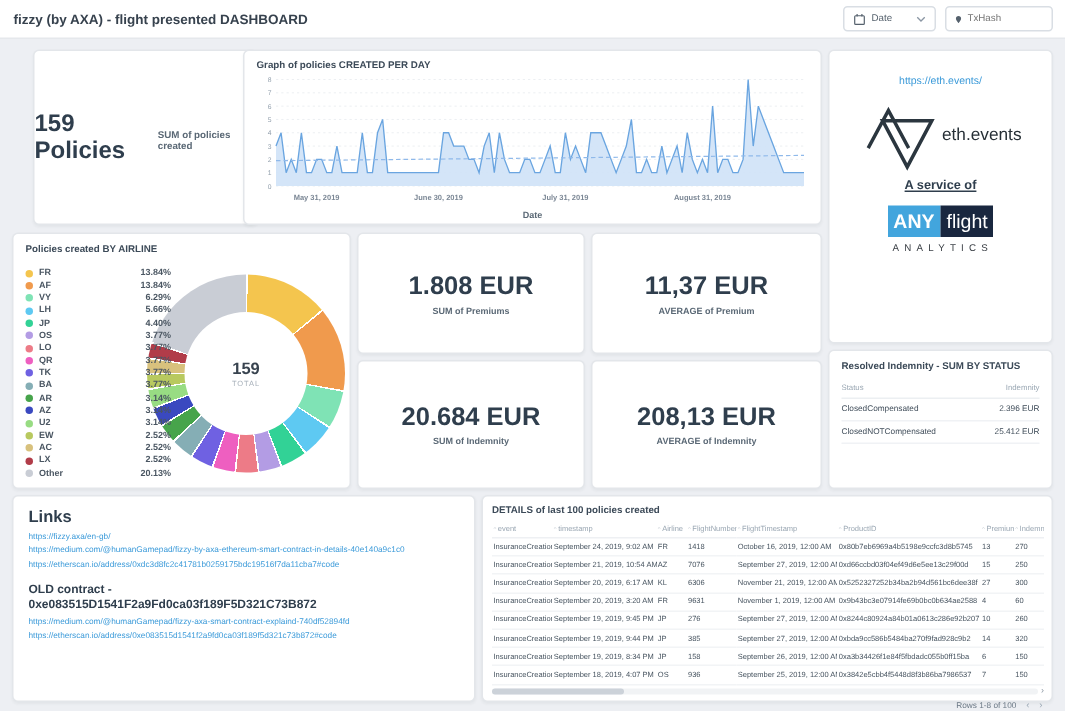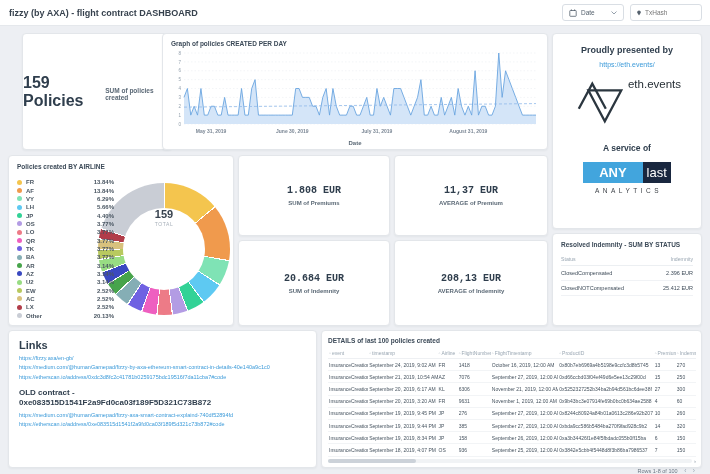--- a/index.html
+++ b/index.html
@@ -38,44 +38,44 @@
   #card-policies .big { font-size:16px; font-weight:bold; color:#2f3e4d; }
   #card-policies .sub { font-size:6.5px; font-weight:bold; color:#5a6875; margin-top:4px; }
 
   #card-chart { left:162px; top:33px; width:386px; height:117px; padding:6px 8px 3px; }
   #area-wrap { margin-top:2px; }
   #chart-xlabel { text-align:center; font-size:6px; font-weight:bold; color:#5a6875; margin-top:-1px; }
 
   #card-presented { left:552px; top:33px; width:150px; height:196px; text-align:center; padding-top:11px; }
   .pp-title { font-size:9px; font-weight:bold; color:#2f3e4d; }
   .pp-link { display:block; font-size:7px; color:#3b9ad9; margin-top:6px; text-decoration:none; }
-  #ethevents-logo { display:flex; align-items:flex-start; justify-content:center; margin:10px auto 2px; }
+  #ethevents-logo { display:flex; align-items:center; justify-content:center; margin:10px auto 2px; }
   #ethevents-logo .logo-text { font-size:11.5px; color:#262f36; margin:0 0 5px 1px; }
-  .service { font-size:8.5px; font-weight:bold; color:#2f3e4d; margin-top:17px; }
+  .service { font-size:8.5px; font-weight:bold; color:#2f3e4d; margin-top:2px;text-decoration:underline; }
   .anyblock { display:flex; justify-content:center; margin-top:9px; }
-  .anyblock .any { background:#42a5dd; color:#fff; font-weight:bold; font-size:13px; padding:3px 16px; }
+  .anyblock .any { background:#42a5dd; color:#fff; font-weight:bold; font-size:13px; padding:3px 4px; }
   .anyblock .blk { background:#19273f; color:#fff; font-size:13px; padding:3px 4px; }
   .analytics { font-size:6.5px; letter-spacing:3.5px; color:#3a3f45; margin-top:4px; margin-left:3px; }
 
   
   #card-airline { left:8px; top:155px; width:226px; height:171px; padding:7px 8px; }
   #airline-legend { list-style:none; margin-top:8px; width:97px; position:relative; z-index:2; }
   #airline-legend li { display:flex; align-items:center; height:8.35px; font-size:6px; font-weight:bold; color:#4a5662; cursor:pointer; }
   #airline-legend .dot { width:5px; height:5px; border-radius:50%; margin-right:4px; flex:0 0 5px; }
   #airline-legend .pct { margin-left:auto; }
   #donut-wrap { position:absolute; right:3px; top:27px; width:132px; height:132px; }
   #donut { width:132px; height:132px; border-radius:50%; }
   #donut-hole { position:absolute; left:50%; top:50%; transform:translate(-50%,-50%);
     width:82px; height:82px; border-radius:50%; background:#fff;
-    display:flex; flex-direction:column; align-items:center; }
+    display:flex; flex-direction:column; align-items:center; justify-content:center; }
   #donut-hole .num { font-size:11px; font-weight:bold; color:#38434f; }
   #donut-hole .lbl { font-size:5px; color:#a7b0ba; letter-spacing:.6px; margin-top:1px; }
 
   .kpi { display:flex; flex-direction:column; align-items:center; justify-content:center; }
-  .kpi .num { font-size:10px; font-weight:bold; color:#2f3e4d;font-family:Liberation Mono, monospace; }
+  .kpi .num { font-size:17px; font-weight:bold; color:#2f3e4d; }
   .kpi .lbl { font-size:6px; font-weight:bold; color:#5a6875; margin-top:4px; }
   #kpi-0 { left:238px; top:155px; width:152px; height:81px; }
   #kpi-1 { left:394px; top:155px; width:154px; height:81px; }
   #kpi-2 { left:238px; top:240px; width:152px; height:86px; }
   #kpi-3 { left:394px; top:240px; width:154px; height:86px; }
 
   #card-resolved { left:552px; top:233px; width:150px; height:93px; padding:7px 8px; }
   #resolved-table { width:100%; border-collapse:collapse; margin-top:5px; }
   #resolved-table th { font-size:5.2px; color:#9aa7b3; font-weight:normal; text-align:left;
     padding:3px 0; border-bottom:1px solid #eceff2; }
@@ -101,21 +101,21 @@
   #details-scroll .track { flex:1; height:4px; background:#f1f3f5; border-radius:2px; position:relative; }
   #details-scroll .thumb { position:absolute; left:0; top:0; width:88px; height:4px; background:#ccd2d9; border-radius:2px; cursor:grab; }
   #details-scroll .arrow { font-size:6px; color:#8a96a3; line-height:4px; cursor:pointer; }
   #details-footer { text-align:right; font-size:5.5px; color:#6b7885; margin-top:4px; }
   #details-footer .pg { margin-left:5px; color:#9aa7b3; cursor:pointer; font-size:6.5px; }
 </style>
 </head>
 <body>
 
 <div id="topbar">
-  <span class="title">fizzy (by AXA) - flight contract DASHBOARD</span>
+  <span class="title">fizzy (by AXA) - flight presented DASHBOARD</span>
   <div class="controls">
     <div class="ctrl" id="date-ctrl">
       <svg width="8" height="8" viewBox="0 0 8 8">
         <rect x="0.8" y="1.5" width="6.4" height="5.8" rx="0.6" fill="none" stroke="#55616d" stroke-width="0.8"></rect>
         <line x1="2.4" y1="0.4" x2="2.4" y2="2" stroke="#55616d" stroke-width="0.8"></line>
         <line x1="5.6" y1="0.4" x2="5.6" y2="2" stroke="#55616d" stroke-width="0.8"></line>
       </svg>
       <span>Date</span>
       <svg class="chev" width="6" height="4" viewBox="0 0 6 4">
         <path d="M0.5 0.5 L3 3 L5.5 0.5" fill="none" stroke="#8a96a3" stroke-width="0.9"></path>
@@ -161,33 +161,32 @@
         <line x1="13" y1="58.137499999999996" x2="365" y2="54.5875" stroke="#8fb9ea" stroke-width="0.8" stroke-dasharray="3,2"></line>
         <text x="40.07692307692308" y="84" font-size="5" font-weight="bold" fill="#7b8795" text-anchor="middle">May 31, 2019</text>
         <text x="121.3076923076923" y="84" font-size="5" font-weight="bold" fill="#7b8795" text-anchor="middle">June 30, 2019</text>
         <text x="205.92307692307693" y="84" font-size="5" font-weight="bold" fill="#7b8795" text-anchor="middle">July 31, 2019</text>
         <text x="297.3076923076923" y="84" font-size="5" font-weight="bold" fill="#7b8795" text-anchor="middle">August 31, 2019</text>
       </svg></div>
   <div id="chart-xlabel">Date</div>
 </div>
 
 <div class="card" id="card-presented">
-  <div class="pp-title">Proudly presented by</div>
   <a class="pp-link" href="#">https://eth.events/</a>
   <div id="ethevents-logo">
     <svg width="54" height="48" viewBox="0 0 56 48">
       <path d="M6 31 L20 5 L34 31" fill="none" stroke="#2b363f" stroke-width="2.4"></path>
       <path d="M16 12 L50 12 L33 44 Z" fill="none" stroke="#2b363f" stroke-width="2.4"></path>
     </svg>
     <span class="logo-text">eth.events</span>
   </div>
   <div class="service">A service of</div>
   <div class="anyblock">
     <span class="any">ANY</span>
-    <span class="blk">last</span>
+    <span class="blk">flight</span>
   </div>
   <div class="analytics">ANALYTICS</div>
 </div>
 
 <div class="card" id="card-airline">
   <div class="card-title">Policies created BY AIRLINE</div>
   <ul id="airline-legend">
       <li>
         <span class="dot" style="background:#f4c54e"></span>
         <span>FR</span>

